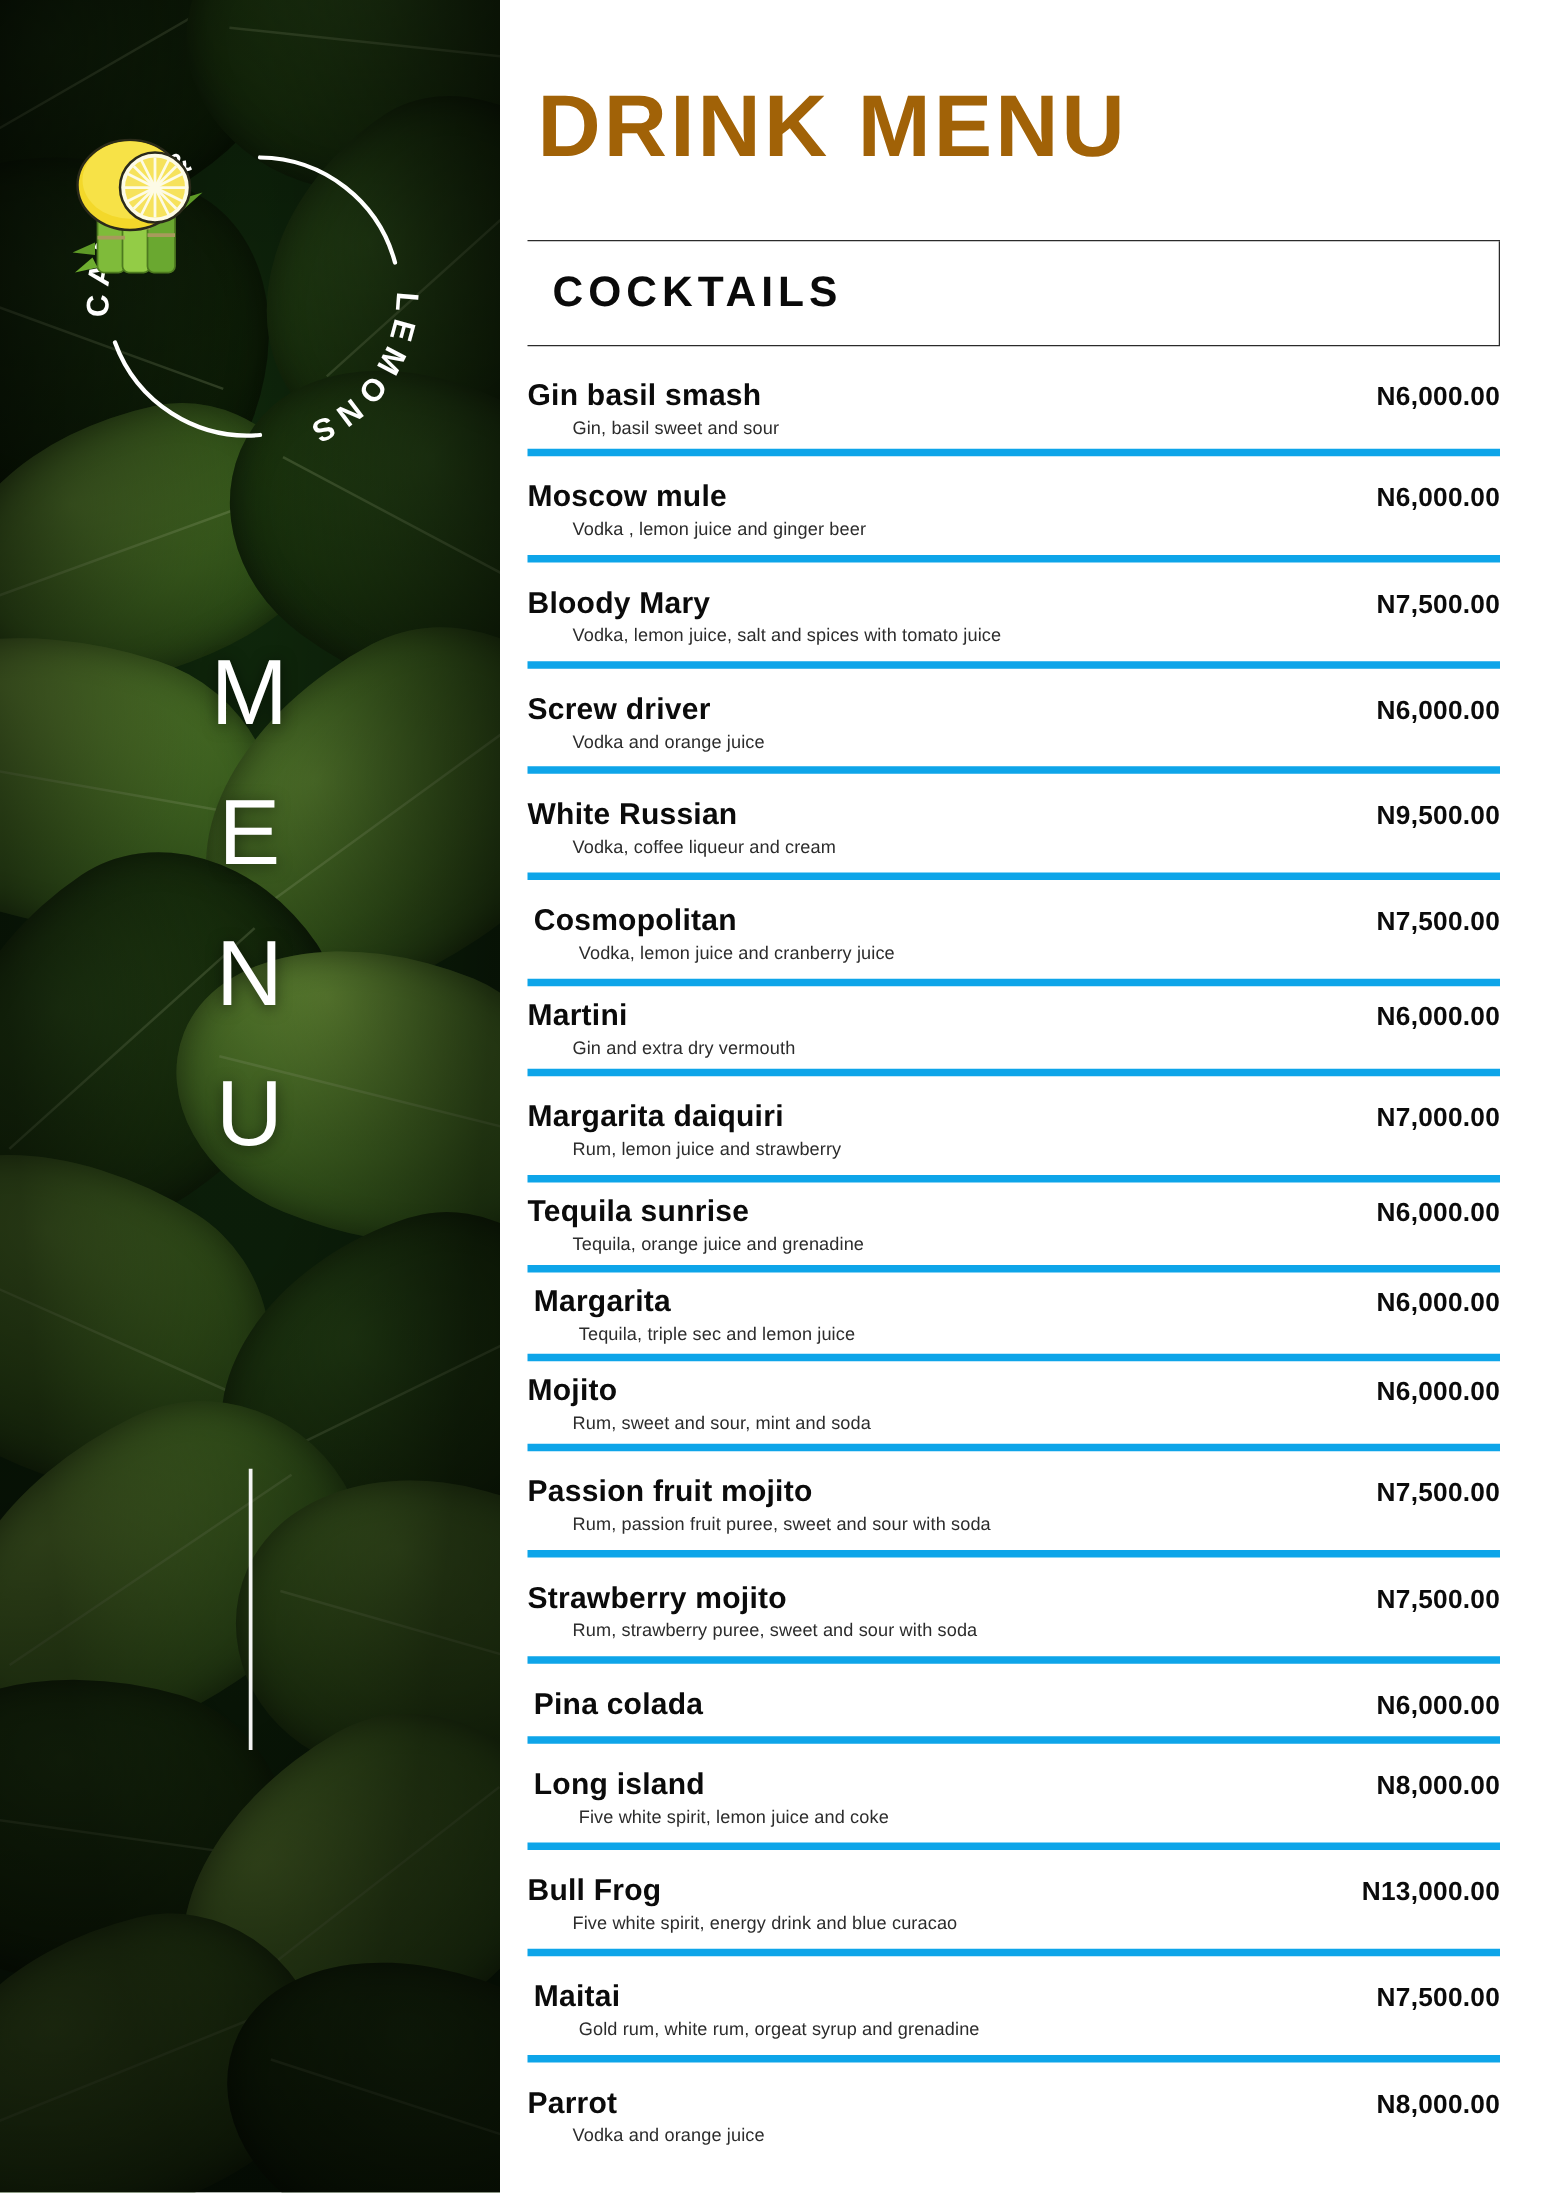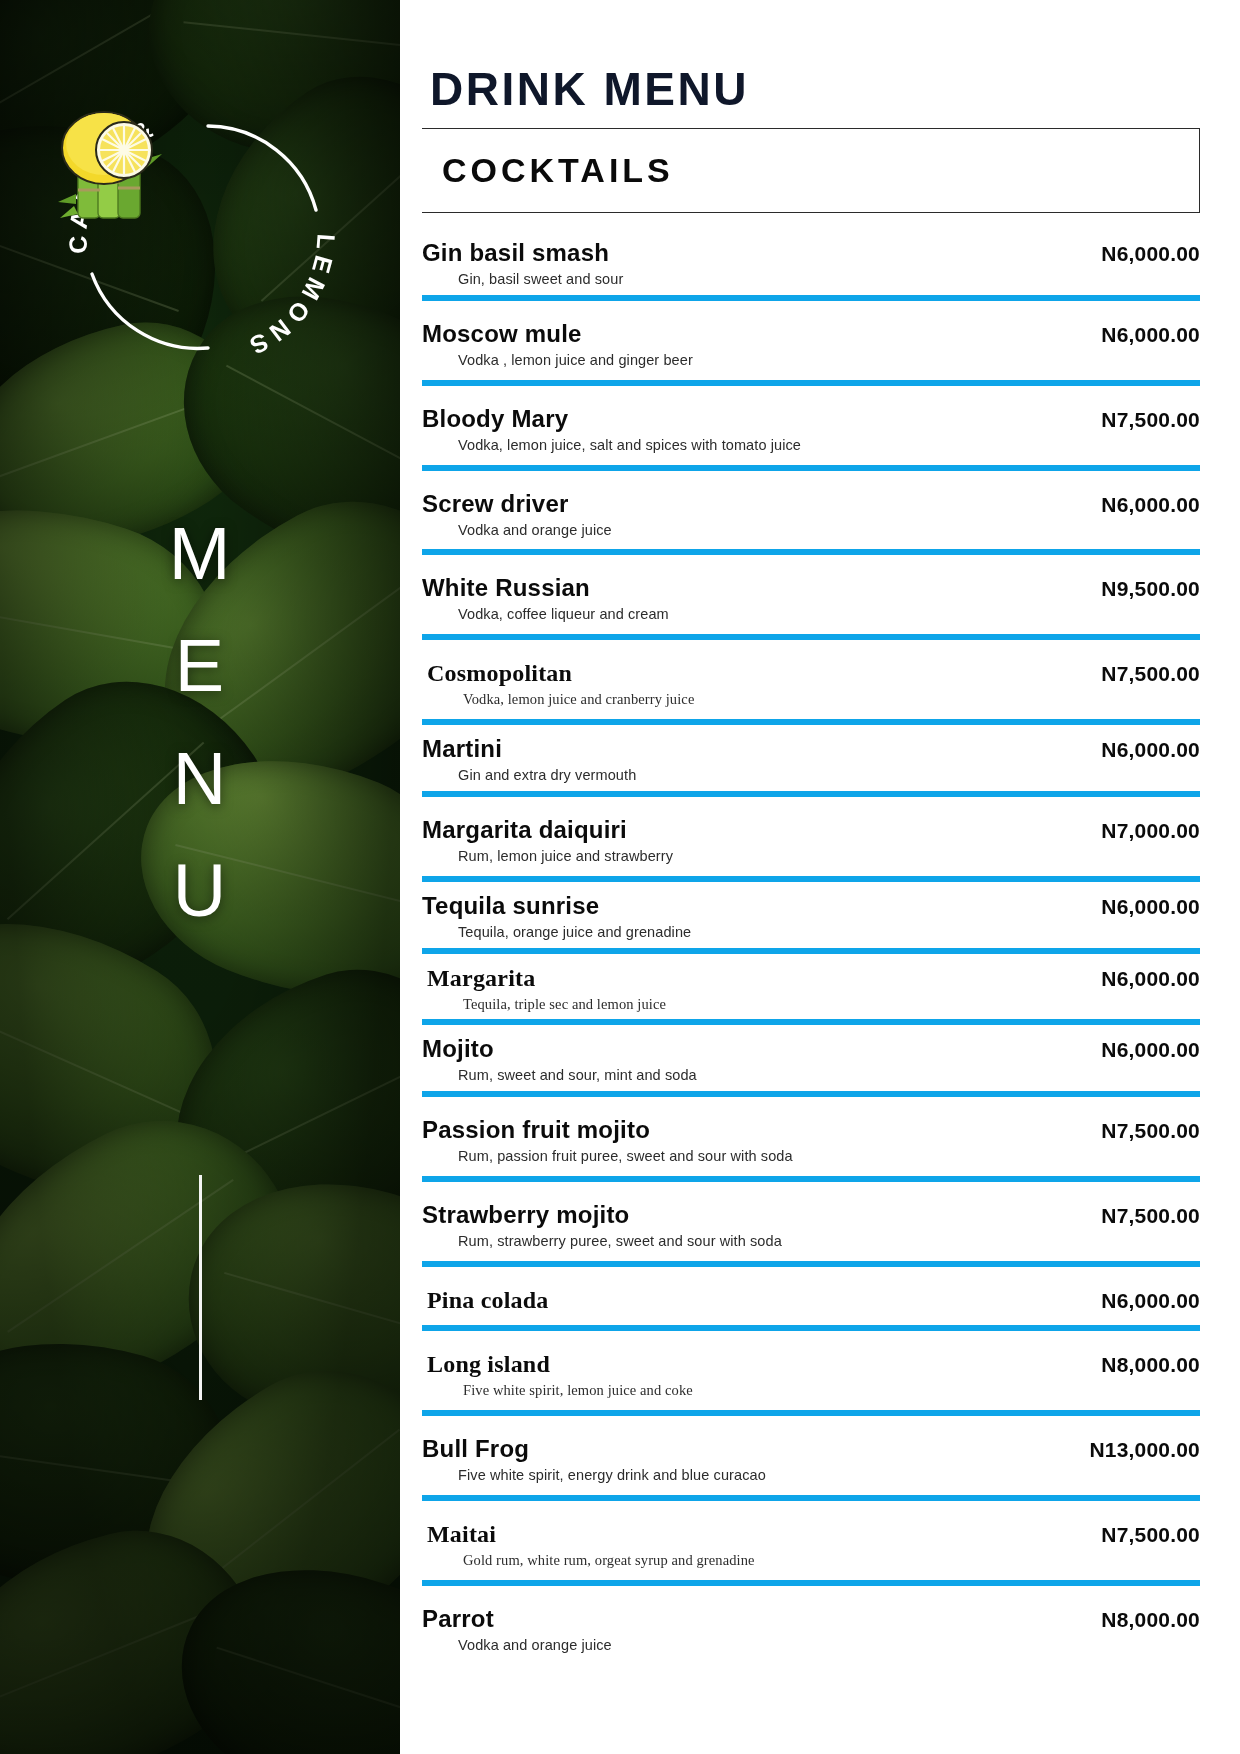--- a/index.html
+++ b/index.html
@@ -58,26 +58,26 @@
     position:absolute; left:199px; top:1175px;
     width:3px; height:225px; background:#ffffff; opacity:.95;
   }
 
   
   .right-panel {
     position:relative; width:840px; height:1754px; background:#fff;
     padding:52px 40px 0 22px;
   }
   .menu-title {
-    font-size:46px; font-weight:700; letter-spacing:2.5px;
-    color:#0f172a; line-height:1;
+    font-size:70px; font-weight:700; letter-spacing:2.5px;
+    color:#a16207; line-height:1;
     margin:14px 0 0 8px;
   }
   .section-box {
-    margin:16px 0 0 0; border:1px solid #2b2b2b;
+    margin:56px 0 0 0; border:1px solid #2b2b2b;
     border-left:none; border-right:none;
     position:relative;
   }
   .section-box .outline {
     position:absolute; right:0; top:0; bottom:0; width:1px; background:#2b2b2b;
   }
   .section-name {
     font-size:34px; font-weight:600; letter-spacing:4px;
     color:#0a0a0a; padding:22px 0 22px 20px;
   }
@@ -92,21 +92,21 @@
   }
   .item .pr {
     font-size:21px; font-weight:700; color:#0b0b0b; letter-spacing:.2px;
     white-space:nowrap; text-align:right;
   }
   .item .ds {
     font-size:14.5px; color:#2c2c2c; letter-spacing:.1px; margin-top:2px;
     line-height:1.3;
     margin-left:36px;
   }
-  .item.ind .nm, .item.ind .ds { padding-left:5px;font-family:Liberation Serif, serif; }
+  .item.ind .nm, .item.ind .ds { padding-left:5px; }
   .item.pad { padding-top:18px; padding-bottom:10px; }
 </style>
 </head>
 <body>
 
 <div class="page">
 
   <div class="left-panel">
 
     <div class="leaf-art">

